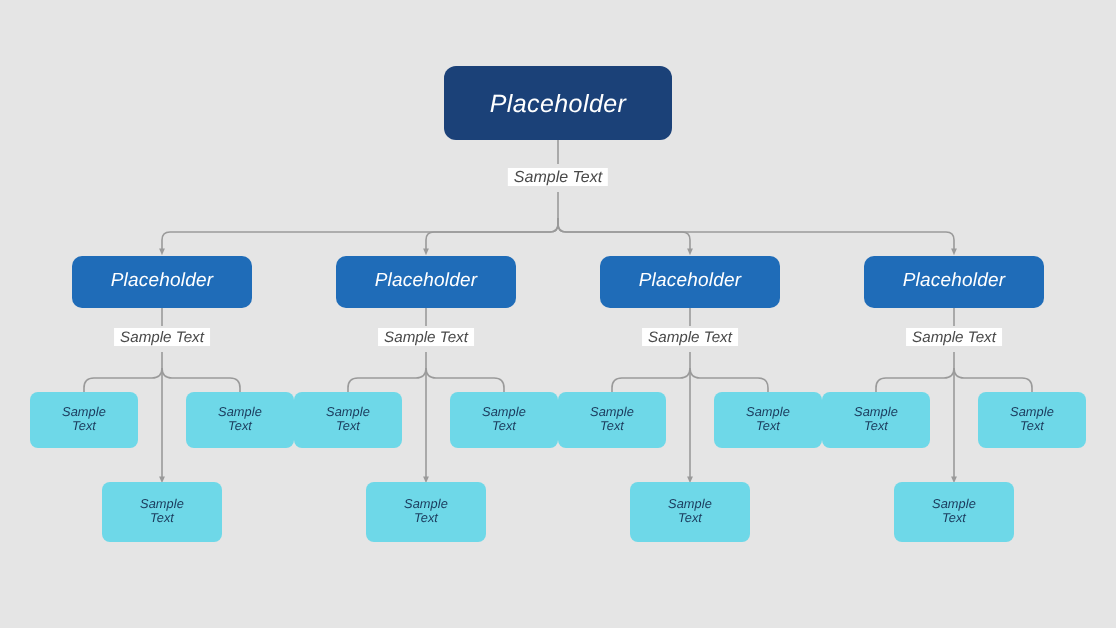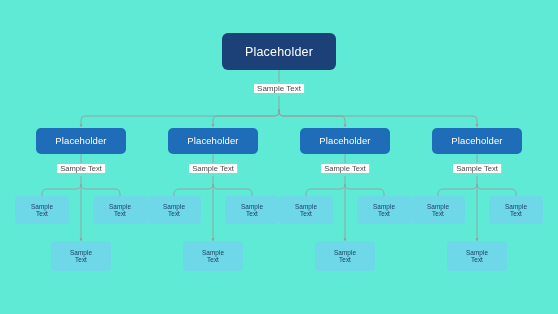--- a/index.html
+++ b/index.html
@@ -10,21 +10,22 @@
   body {
     width: 558px;
     height: 314px;
     font-family: "Liberation Sans", sans-serif;
     overflow: hidden;
   }
   #diagram-root {
     position: relative;
     width: 558px;
     height: 314px;
-    background: #5eead4;
+    background: #e5e5e5;
+    font-style: italic;
   }
   #connector-layer {
     position: absolute;
     left: 0;
     top: 0;
     width: 558px;
     height: 314px;
     pointer-events: none;
   }
   .node {

